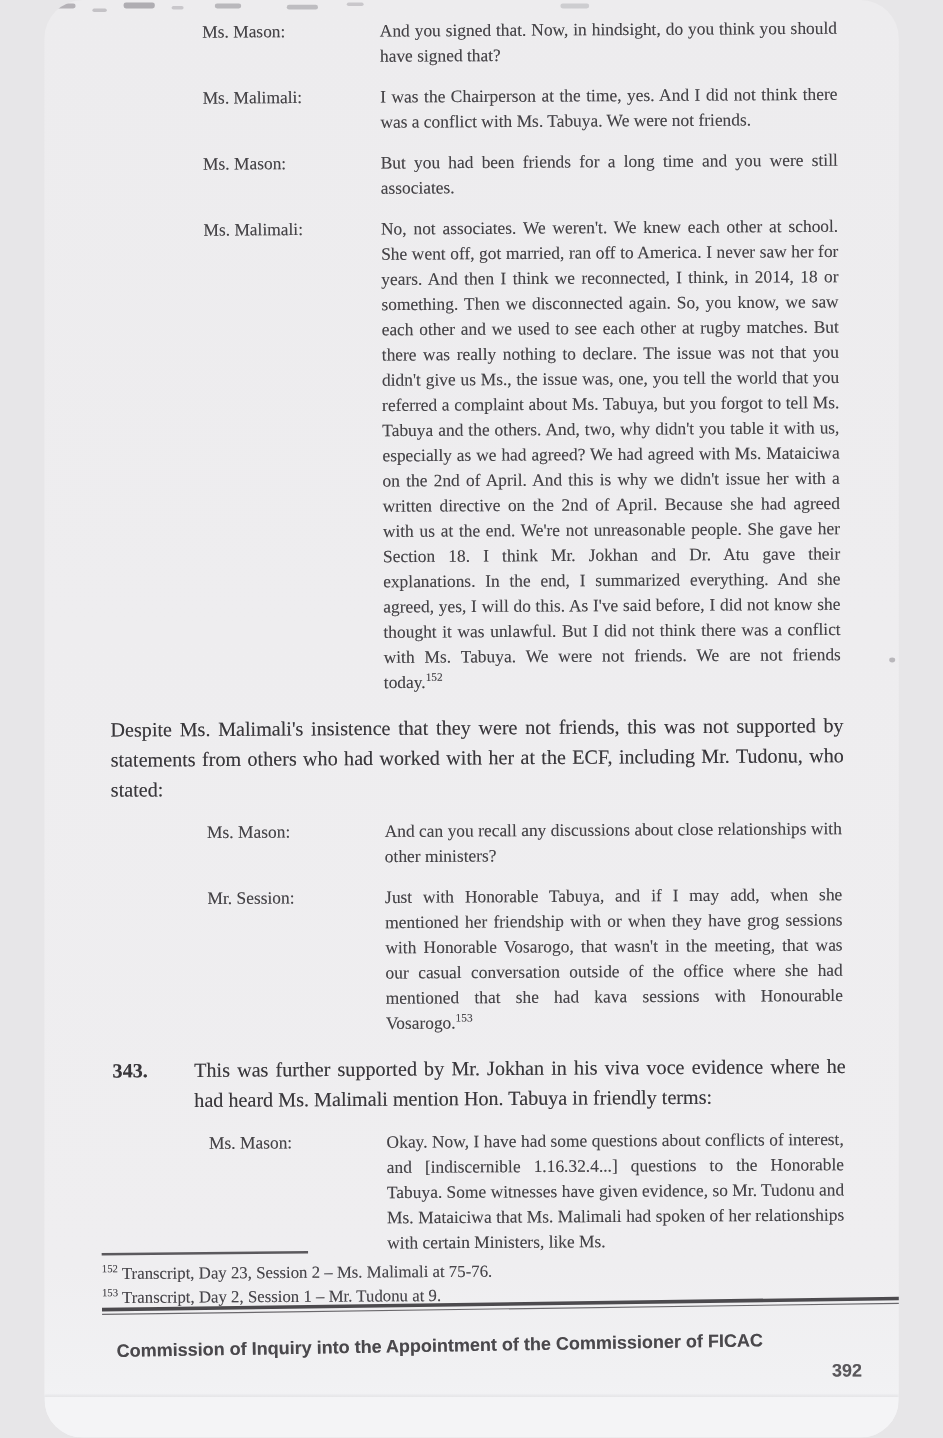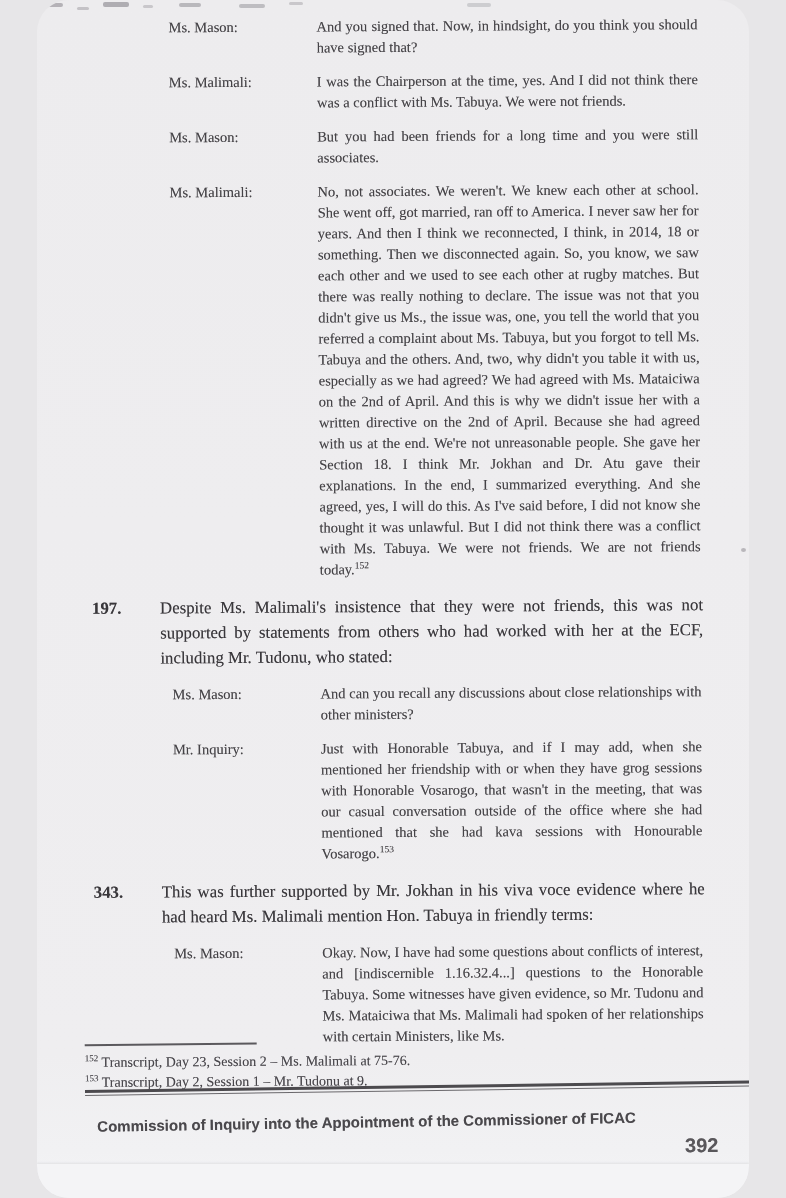--- a/index.html
+++ b/index.html
@@ -120,21 +120,21 @@
     color: #4a484c;
     transform: rotate(-0.6deg);
     transform-origin: 0 50%;
     text-shadow: 0 0 0.5px rgba(74,72,76,0.4);
   }
   .page-number {
     position: absolute;
     right: 34px;
     top: 1136px;
     font-family: "Liberation Sans", "DejaVu Sans", sans-serif;
-    font-size: 20px;
+    font-size: 15px;
     font-weight: bold;
     color: #59575b;
     text-shadow: 0 0 0.5px rgba(89,87,91,0.4);
   }
   
   .smudge {
     position: absolute;
     background: #86848a;
     border-radius: 2px;
   }
@@ -187,30 +187,29 @@
     <div class="qa">
       <div class="speaker">Ms. Mason:</div>
       <div class="speech">But you had been friends for a long time and you were still associates.</div>
     </div>
     <div class="qa">
       <div class="speaker">Ms. Malimali:</div>
       <div class="speech"><span>No, not associates. We weren't. We knew each other at school. She went off, got married, ran off to America. I never saw her for years. And then I think we reconnected, I think, in 2014, 18 or something. Then we disconnected again. So, you know, we saw each other and we used to see each other at rugby matches. But there was really nothing to declare. The issue was not that you didn't give us Ms., the issue was, one, you tell the world that you referred a complaint about Ms. Tabuya, but you forgot to tell Ms. Tabuya and the others. And, two, why didn't you table it with us, especially as we had agreed? We had agreed with Ms. Mataiciwa on the 2nd of April. And this is why we didn't issue her with a written directive on the 2nd of April. Because she had agreed with us at the end. We're not unreasonable people. She gave her Section 18. I think Mr. Jokhan and Dr. Atu gave their explanations. In the end, I summarized everything. And she agreed, yes, I will do this. As I've said before, I did not know she thought it was unlawful. But I did not think there was a conflict with Ms. Tabuya. We were not friends. We are not friends today.</span><sup class="fn-ref">152</sup></div>
     </div>
 
     <div class="numpara">
-      <div class="num">197.</div>
       <div class="ptext">Despite Ms. Malimali's insistence that they were not friends, this was not supported by statements from others who had worked with her at the ECF, including Mr. Tudonu, who stated:</div>
     </div>
 
     <div class="qa">
       <div class="speaker">Ms. Mason:</div>
       <div class="speech">And can you recall any discussions about close relationships with other ministers?</div>
     </div>
     <div class="qa">
-      <div class="speaker">Mr. Inquiry:</div>
+      <div class="speaker">Mr. Session:</div>
       <div class="speech"><span>Just with Honorable Tabuya, and if I may add, when she mentioned her friendship with or when they have grog sessions with Honorable Vosarogo, that wasn't in the meeting, that was our casual conversation outside of the office where she had mentioned that she had kava sessions with Honourable Vosarogo.</span><sup class="fn-ref">153</sup></div>
     </div>
 
     <div class="numpara">
       <div class="num">343.</div>
       <div class="ptext">This was further supported by Mr. Jokhan in his viva voce evidence where he had heard Ms. Malimali mention Hon. Tabuya in friendly terms:</div>
     </div>
 
     <div class="qa">
       <div class="speaker">Ms. Mason:</div>

